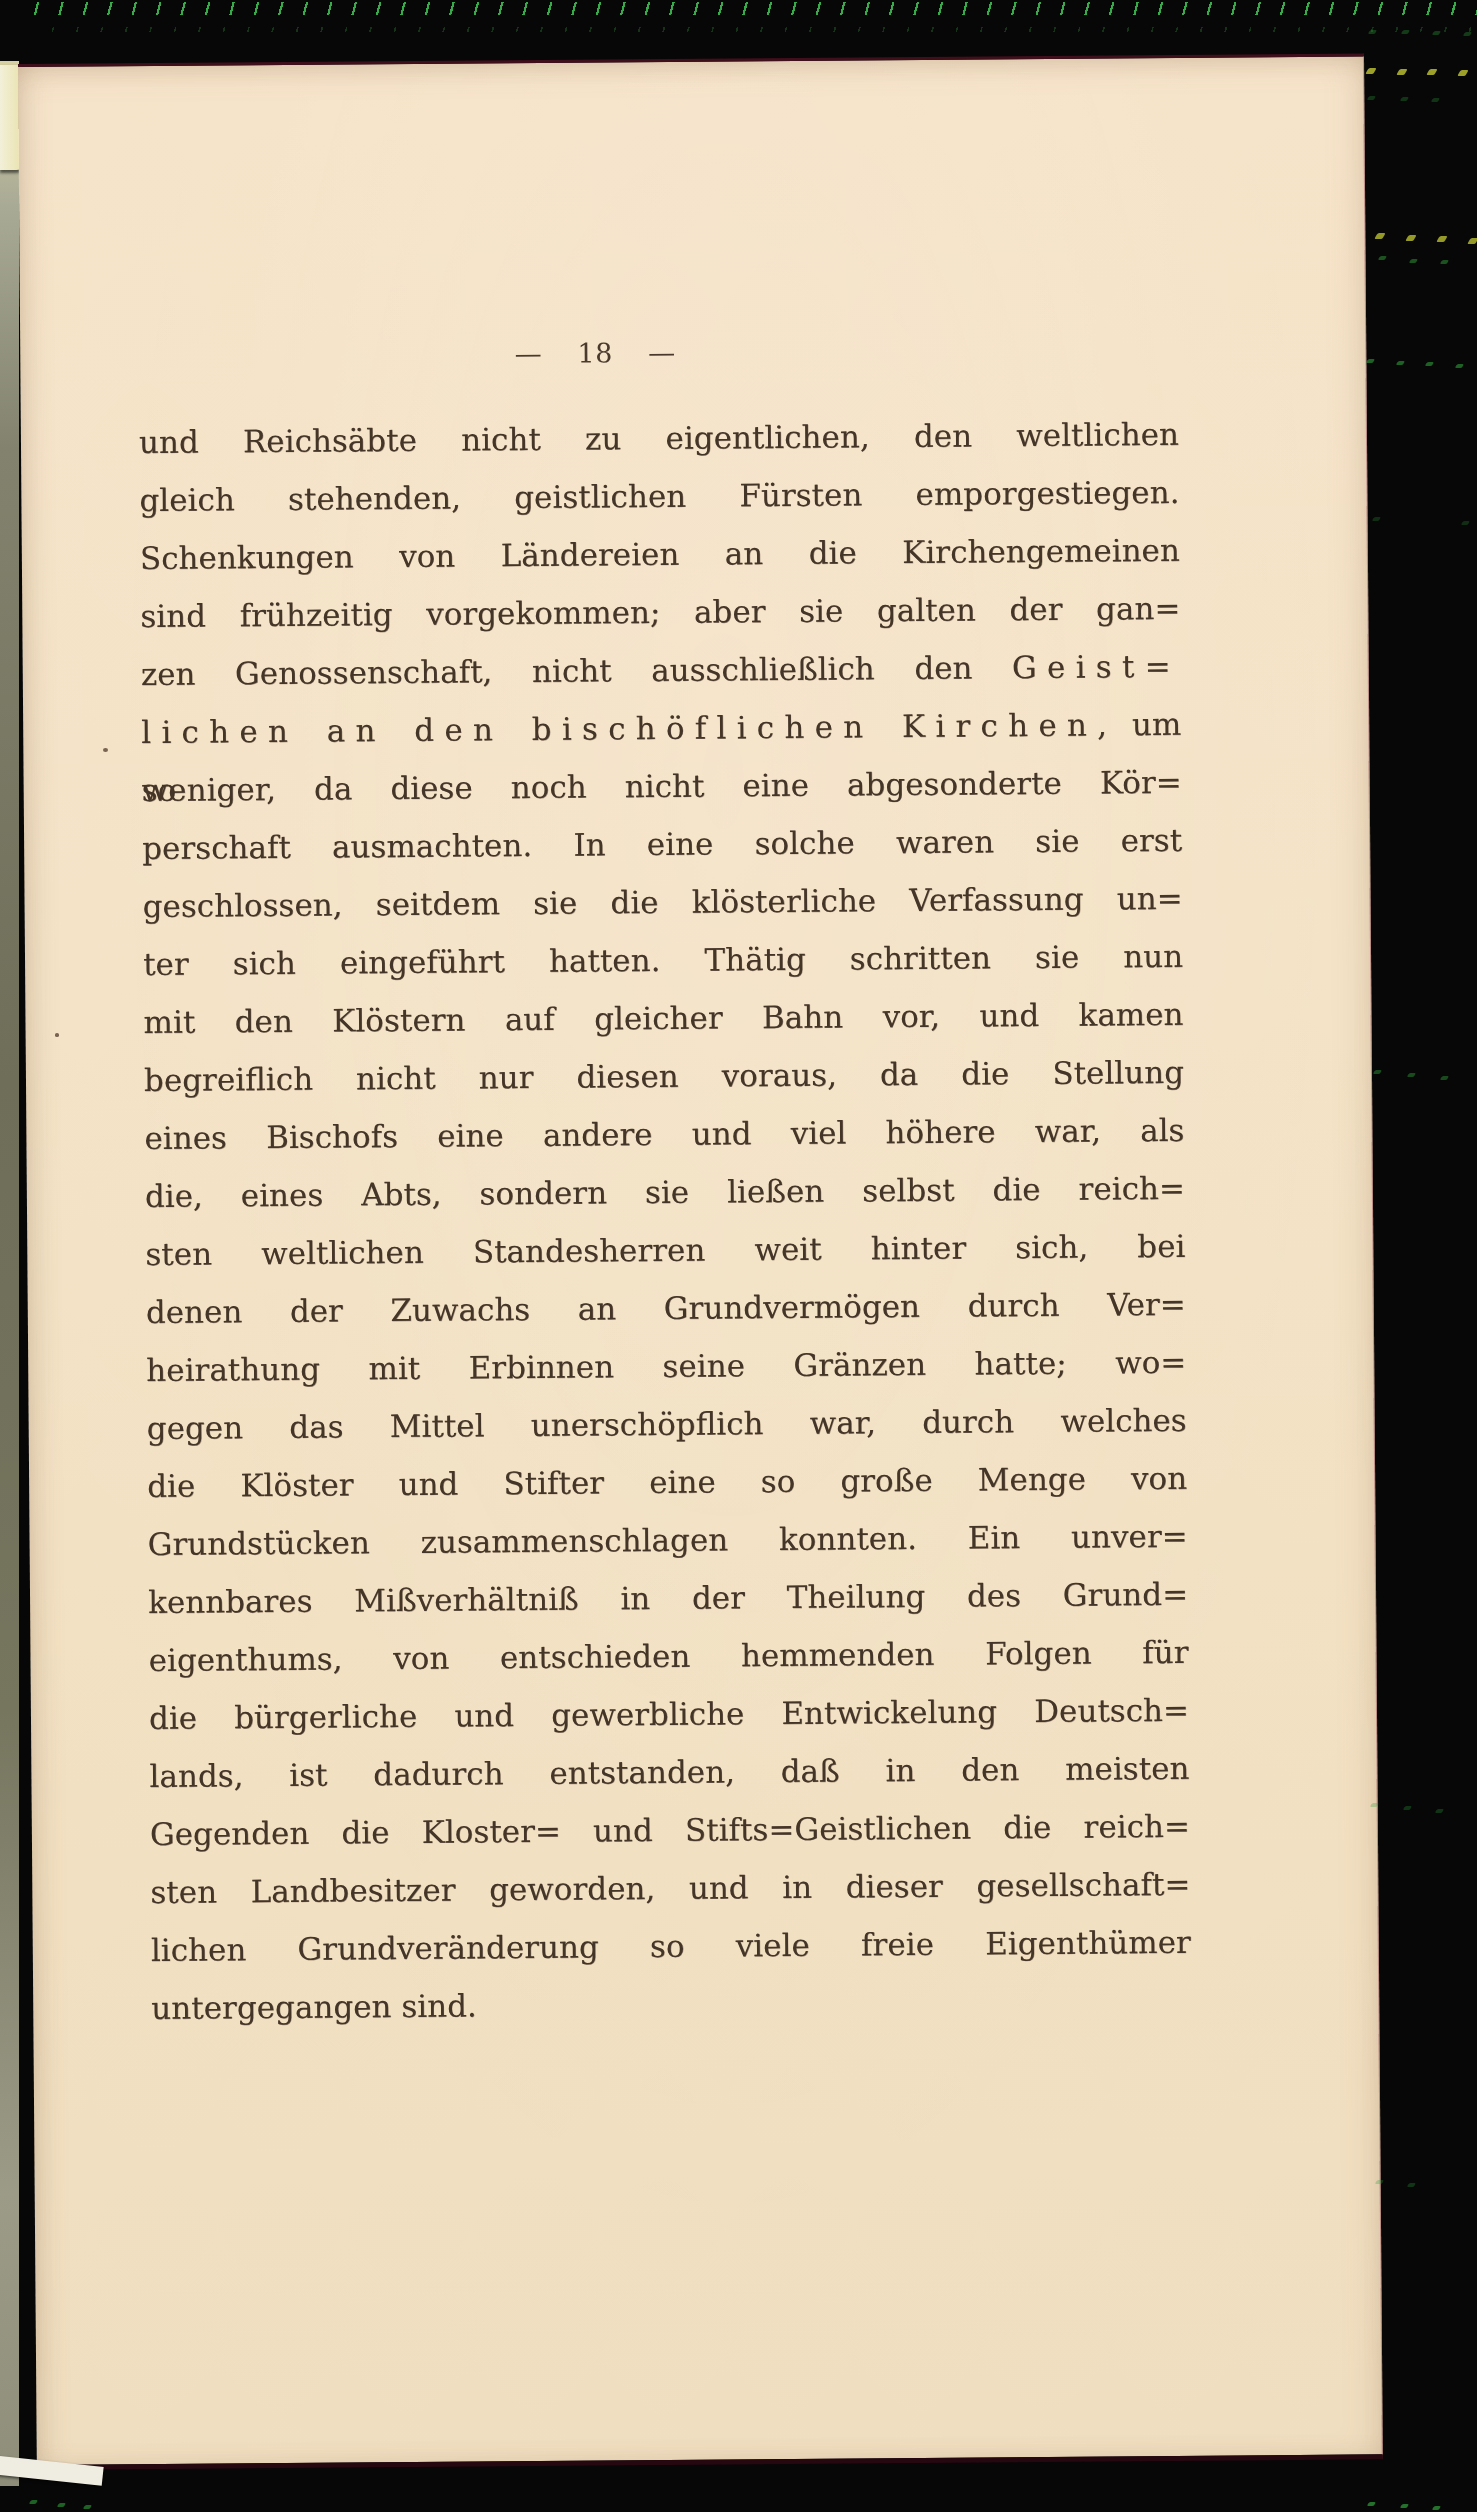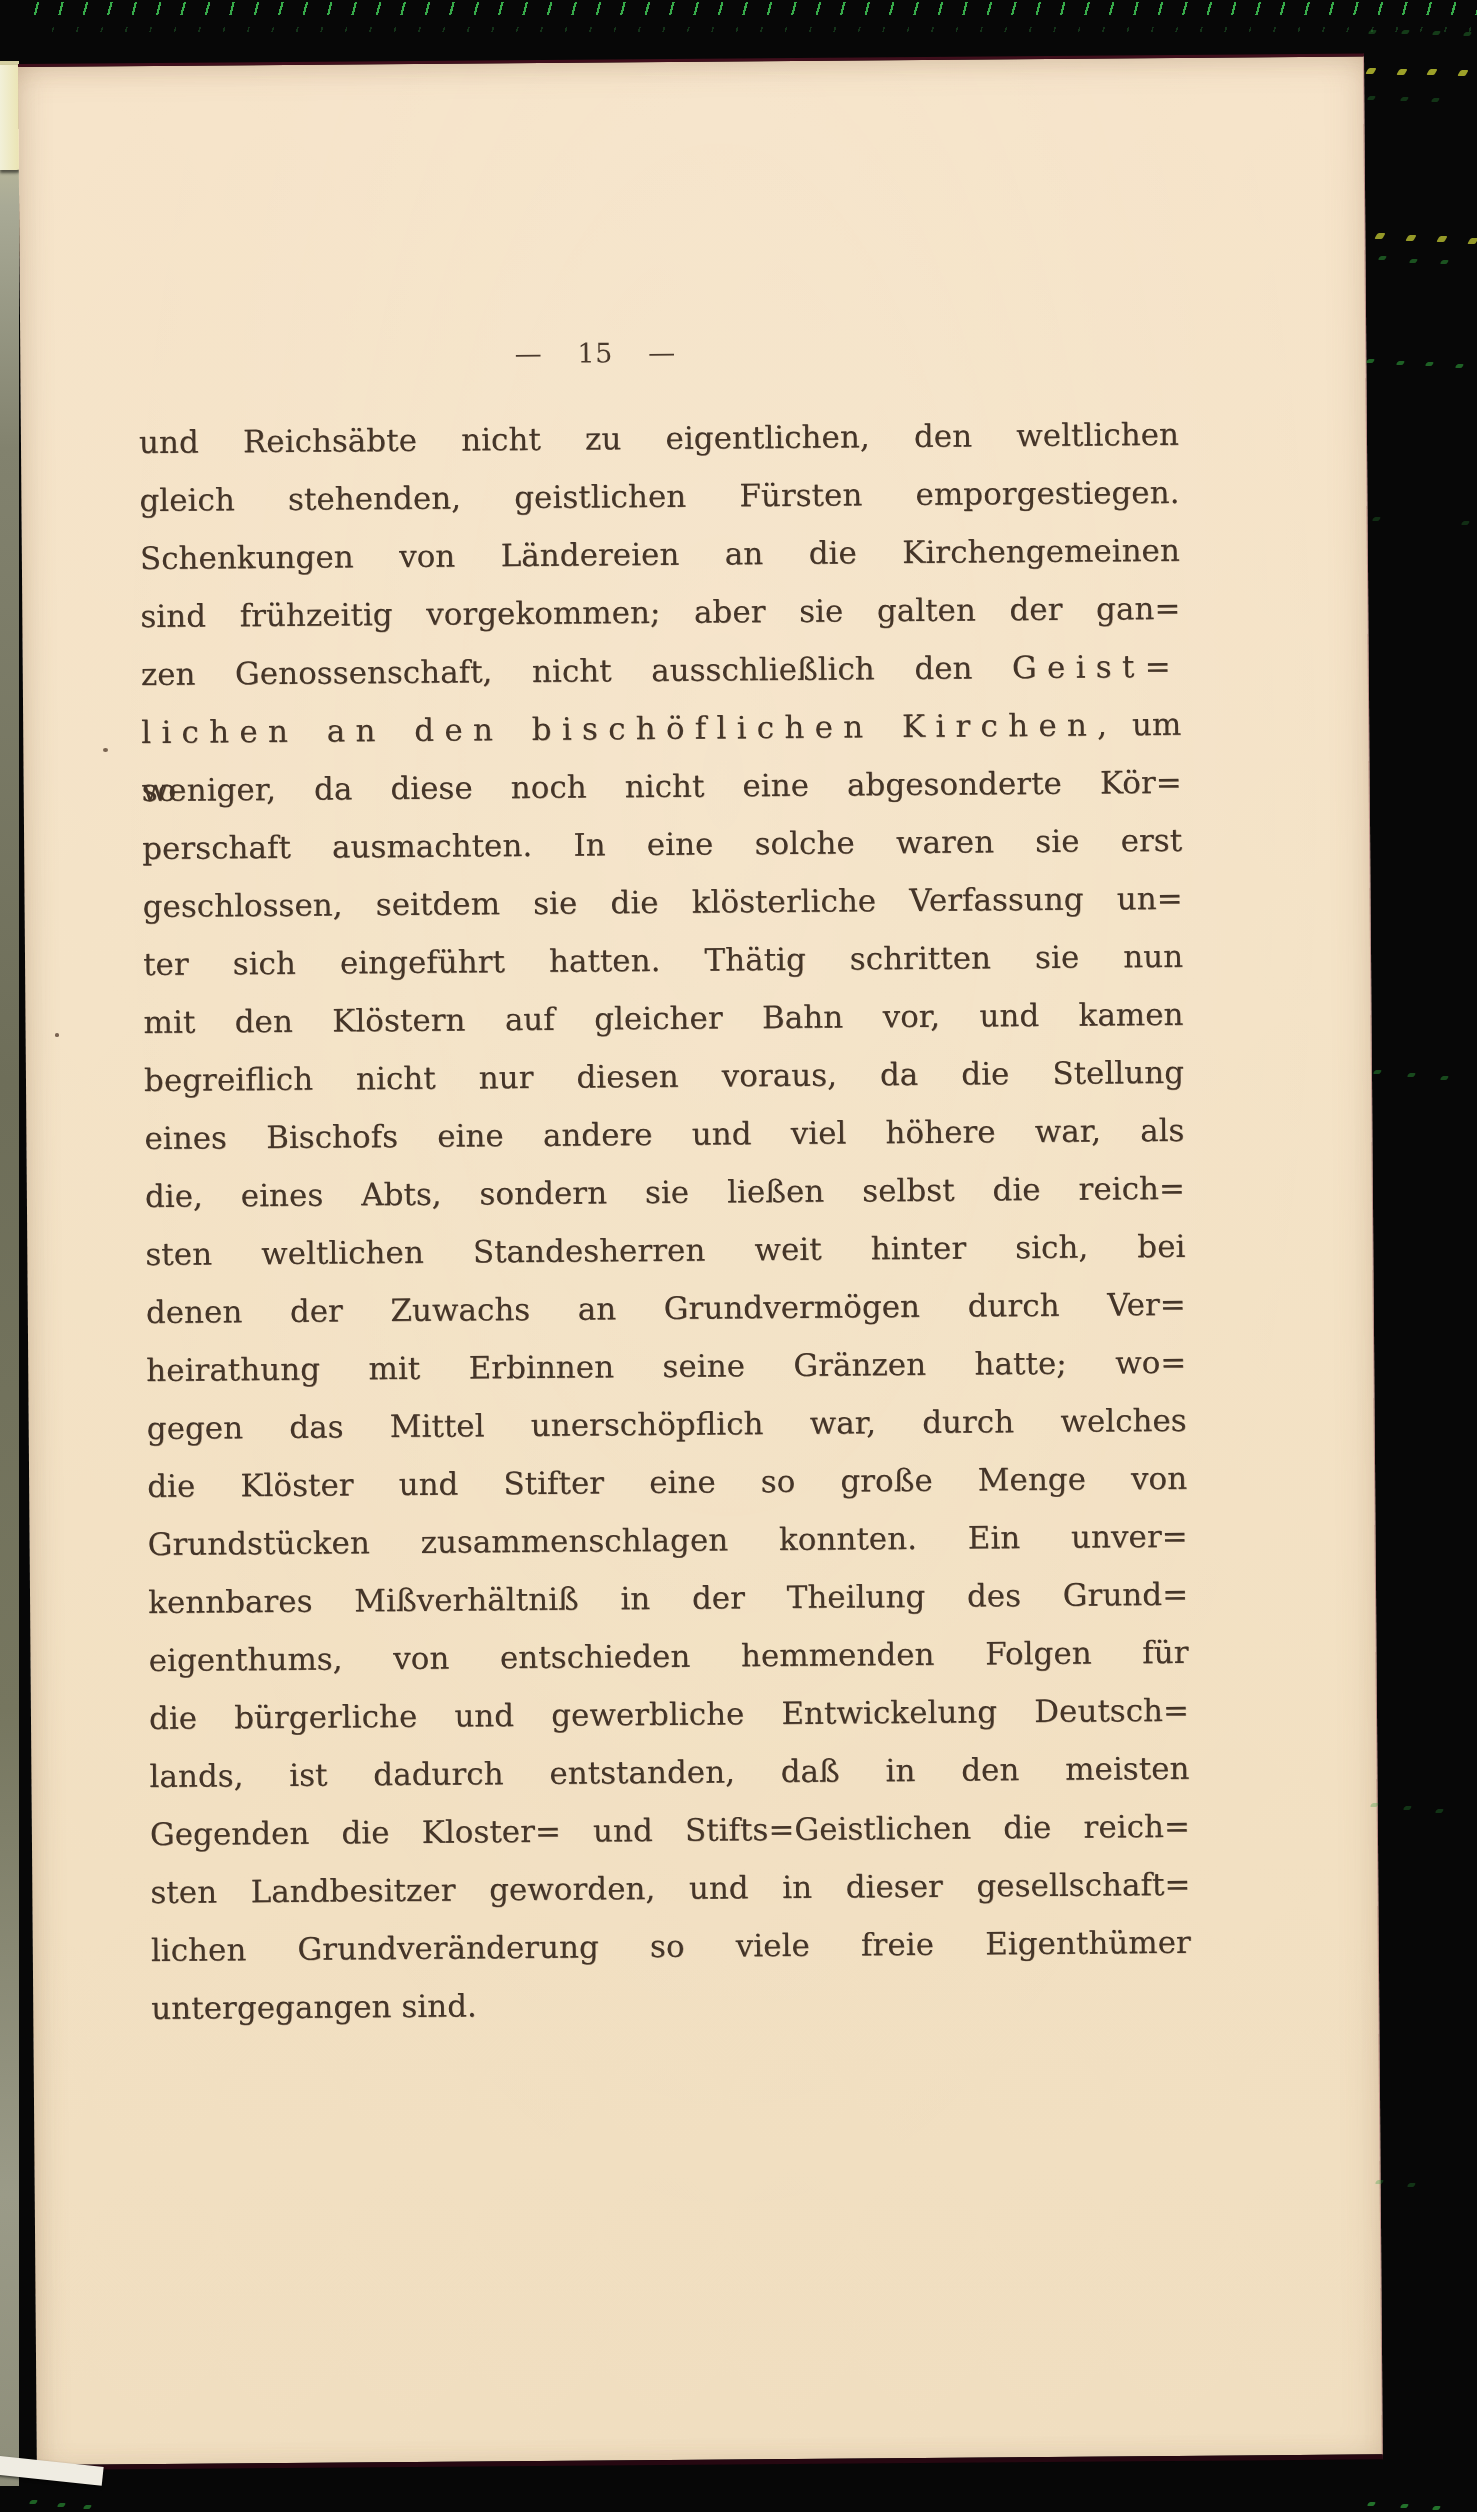--- a/index.html
+++ b/index.html
@@ -81,21 +81,21 @@
 
   <div class="top-marks"></div>
   <div class="top-marks2"></div>
 
   <div class="left-strip"></div>
   <div class="spine-tab"></div>
 
   <div class="page">
     <div class="folio-row">
       <span>—</span>
-      <span>15</span>
+      <span>18</span>
       <span>—</span>
     </div>
 
     <div class="textblock">
       <div class="line"><span>und Reichsäbte nicht zu eigentlichen, den weltlichen</span><span class="sp"></span><span></span></div>
       <div class="line"><span>gleich stehenden, geistlichen Fürsten emporgestiegen.</span><span class="sp"></span><span></span></div>
       <div class="line"><span>Schenkungen von Ländereien an die Kirchengemeinen</span><span class="sp"></span><span></span></div>
       <div class="line"><span>sind frühzeitig vorgekommen; aber sie galten der gan=</span><span class="sp"></span><span></span></div>
       <div class="line"><span>zen Genossenschaft, nicht ausschließlich den </span><span class="sp">Geist=</span><span></span></div>
       <div class="line"><span></span><span class="sp">lichen an den bischöflichen Kirchen,</span><span> um so</span></div>

